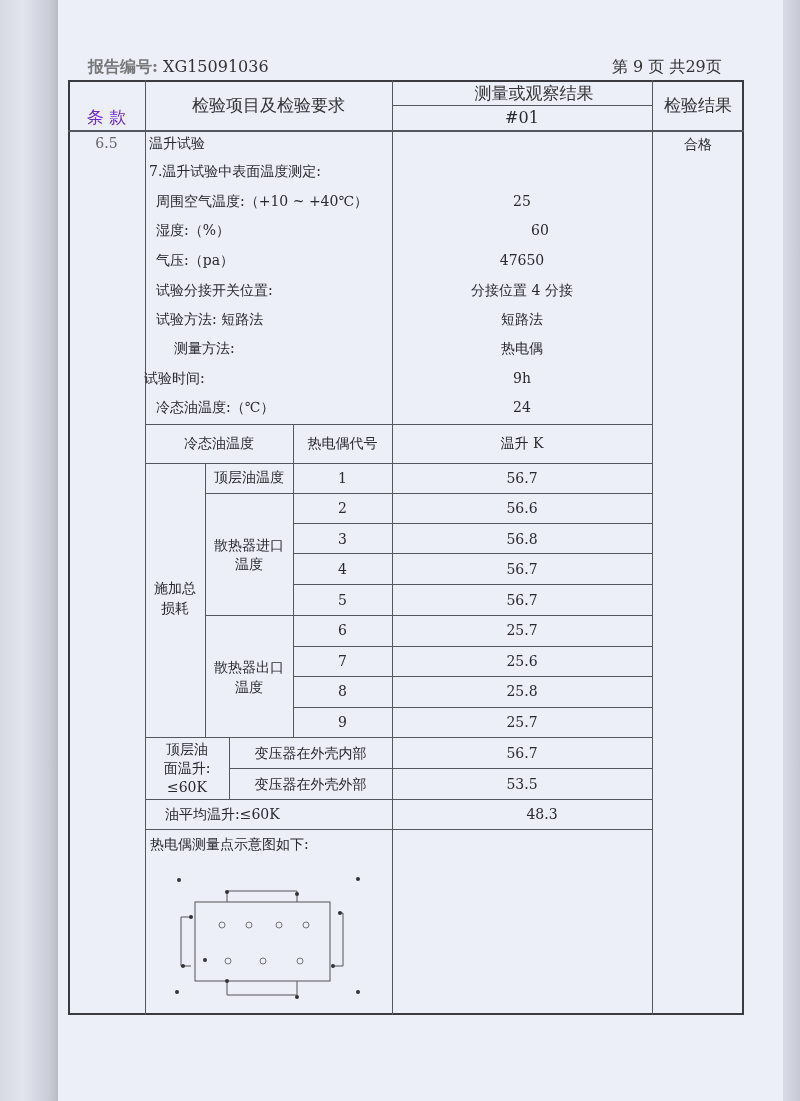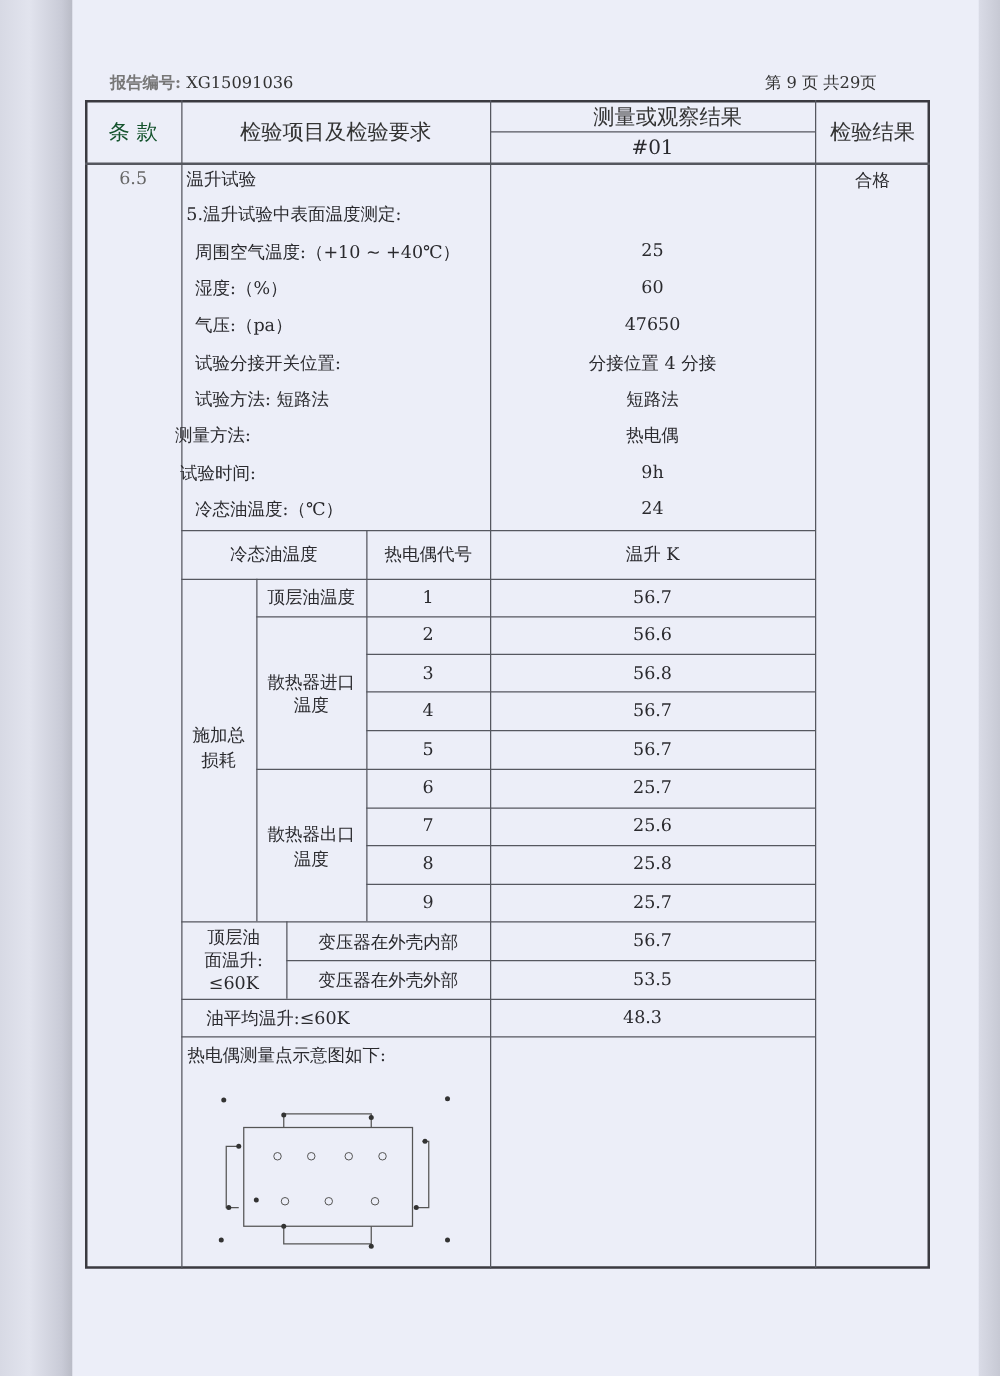--- a/index.html
+++ b/index.html
@@ -15,21 +15,21 @@
   }
   .page {
     position: absolute; left: 58px; top: 0; width: 725px; height: 1101px;
     background: #eceef8;
   }
   .right-edge {
     position: absolute; left: 783px; top: 0; width: 17px; height: 1101px;
     background: linear-gradient(to right, #d9dbe6, #c7c9d4);
   }
   .header-meta {
-    position: absolute; top: 57px; font-size: 13px; color: #333;
+    position: absolute; top: 57px; font-size: 16px; color: #333;
   }
   .report-no { left: 88px; }
   .report-no .lbl { color: #777; font-weight: bold; }
   .page-no { left: 612px; }
 
   .tbl { position: absolute; left: 68px; top: 80px; width: 676px; height: 935px;
          border: 2px solid #3a3a40; box-sizing: border-box; }
   .ln { position: absolute; background: #55575f; }
   .h { height: 1px; }
   .v { width: 1px; }
@@ -53,42 +53,42 @@
 <div class="header-meta page-no">第 9 页 共29页</div>
 
 <div class="tbl"></div>
 
 <div class="ln h" style="left:68px;top:130px;width:676px;height:1.5px"></div>
 <div class="ln h" style="left:392px;top:105px;width:260px"></div>
 <div class="ln v" style="left:145px;top:80px;height:935px"></div>
 <div class="ln v" style="left:392px;top:80px;height:935px"></div>
 <div class="ln v" style="left:652px;top:80px;height:935px"></div>
 
-<div class="t hdr center" style="left:68px;top:94px;width:77px;color:#14532d">条  款</div>
+<div class="t hdr center" style="left:68px;top:106px;width:77px;color:#6d28d9">条  款</div>
 <div class="t hdr center" style="left:145px;top:94px;width:247px">检验项目及检验要求</div>
 <div class="t hdr center" style="left:404px;top:82px;width:260px">测量或观察结果</div>
 <div class="t center" style="left:392px;top:108px;width:260px;font-size:16px">#01</div>
 <div class="t hdr center" style="left:652px;top:94px;width:92px">检验结果</div>
 
 <div class="t center" style="left:68px;top:135px;width:77px;color:#666">6.5</div>
 <div class="t" style="left:149px;top:135px">温升试验</div>
 <div class="t center" style="left:652px;top:136px;width:92px">合格</div>
-<div class="t" style="left:149px;top:163px">5.温升试验中表面温度测定:</div>
+<div class="t" style="left:149px;top:163px">7.温升试验中表面温度测定:</div>
 
 <div class="t" style="left:156px;top:193px">周围空气温度:（+10 ~ +40℃）</div>
 <div class="t center" style="left:392px;top:193px;width:260px">25</div>
 <div class="t" style="left:156px;top:222px">湿度:（%）</div>
-<div class="t center" style="left:392px;top:222px;width:260px">60</div>
+<div class="t center" style="left:410px;top:222px;width:260px">60</div>
 <div class="t" style="left:156px;top:252px">气压:（pa）</div>
 <div class="t center" style="left:392px;top:252px;width:260px">47650</div>
 <div class="t" style="left:156px;top:282px">试验分接开关位置:</div>
 <div class="t center" style="left:392px;top:282px;width:260px">分接位置 4 分接</div>
 <div class="t" style="left:156px;top:311px">试验方法:  短路法</div>
 <div class="t center" style="left:392px;top:311px;width:260px">短路法</div>
-<div class="t" style="left:140px;top:340px">测量方法:</div>
+<div class="t" style="left:174px;top:340px">测量方法:</div>
 <div class="t center" style="left:392px;top:340px;width:260px">热电偶</div>
 <div class="t" style="left:144px;top:370px">试验时间:</div>
 <div class="t center" style="left:392px;top:370px;width:260px">9h</div>
 <div class="t" style="left:156px;top:399px">冷态油温度:（℃）</div>
 <div class="t center" style="left:392px;top:399px;width:260px">24</div>
 
 <div class="ln h" style="left:145px;top:424px;width:507px"></div>
 <div class="ln h" style="left:145px;top:463px;width:507px"></div>
 <div class="ln v" style="left:293px;top:424px;height:313px"></div>
 <div class="ln v" style="left:205px;top:463px;height:274px"></div>
@@ -141,21 +141,21 @@
 
 <div class="t center sm" style="left:145px;top:741px;width:84px">顶层油</div>
 <div class="t center sm" style="left:145px;top:760px;width:84px">面温升:</div>
 <div class="t center sm" style="left:145px;top:779px;width:84px">≤60K</div>
 <div class="t center sm" style="left:229px;top:745px;width:163px">变压器在外壳内部</div>
 <div class="t center" style="left:392px;top:745px;width:260px">56.7</div>
 <div class="t center sm" style="left:229px;top:776px;width:163px">变压器在外壳外部</div>
 <div class="t center" style="left:392px;top:776px;width:260px">53.5</div>
 
 <div class="t sm" style="left:165px;top:806px">油平均温升:≤60K</div>
-<div class="t center" style="left:384px;top:806px;width:260px">48.3</div>
+<div class="t center" style="left:412px;top:806px;width:260px">48.3</div>
 
 <div class="t sm" style="left:150px;top:836px">热电偶测量点示意图如下:</div>
 
 <svg class="diagram" viewBox="0 0 240 140">
   <g stroke="#555" fill="none" stroke-width="1">
     <rect x="45" y="40" width="135" height="79"></rect>
     <polyline points="77,40 77,29 147,29 147,40"></polyline>
     <polyline points="41,55 31,55 31,104 41,104"></polyline>
     <polyline points="188,51 193,51 193,104 183,104"></polyline>
     <polyline points="77,119 77,133 147,133 147,119"></polyline>

